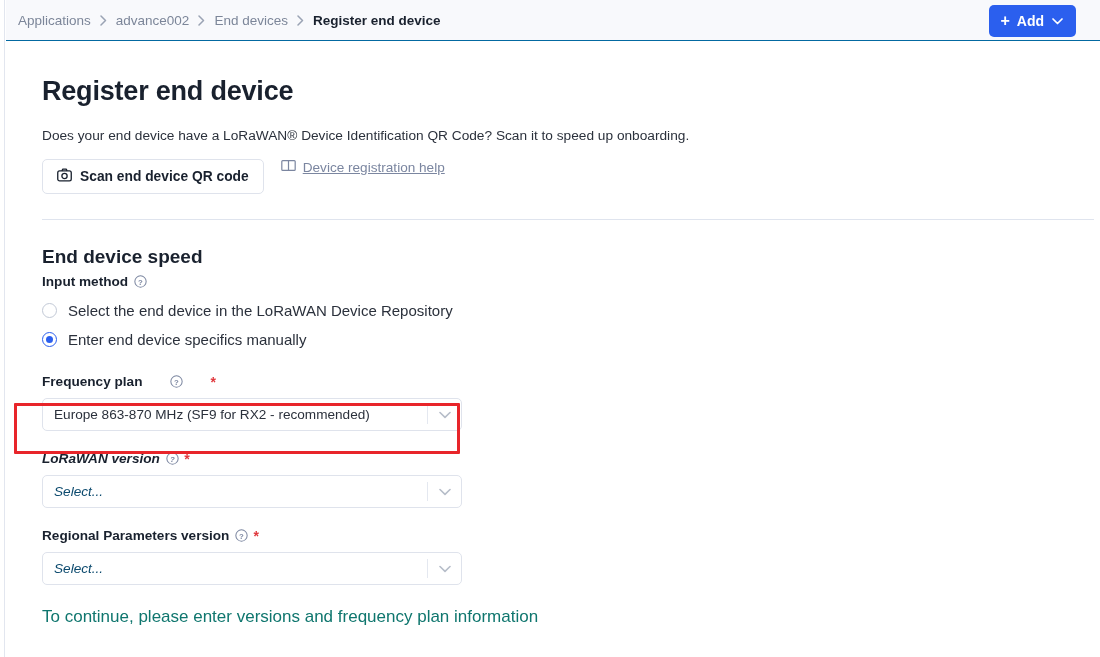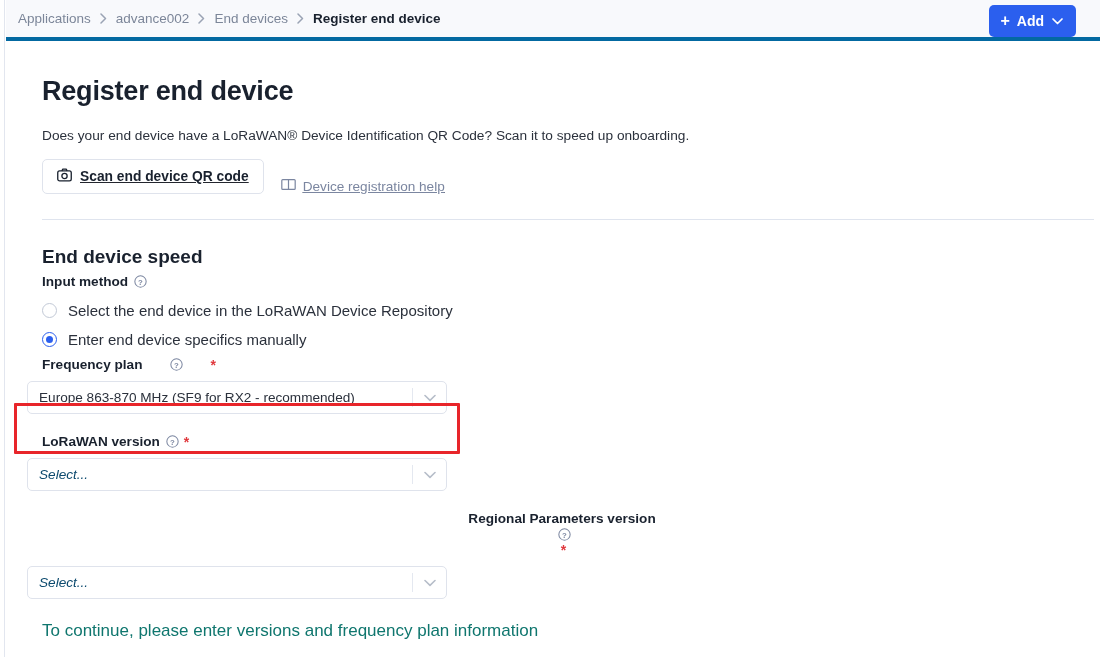--- a/index.html
+++ b/index.html
@@ -22,21 +22,21 @@
     width: 5px; height: 657px;
     background: #ffffff;
     border-right: 1px solid #e2e6ef;
   }
 
   
   .topbar {
     position: absolute; left: 6px; top: 0;
     width: 1094px; height: 41px;
     background: #f8f9fc;
-    border-bottom: 4px solid #0369a1;
+    border-bottom: 1px solid #0369a1;
     display: flex; align-items: center;
   }
   .breadcrumb {
     display: flex; align-items: center;
     margin-left: 12px;
     font-size: 13.5px;
     white-space: nowrap;
   }
   .crumb {
     color: #7c8699;
@@ -81,24 +81,23 @@
     letter-spacing: -0.2px;
     color: #19212e;
   }
   .intro {
     margin: 21px 0 16px 18px;
     font-size: 13.7px;
     color: #2b313c;
   }
 
   .qr-row {
-    display: flex; align-items: flex-end;
+    display: flex; align-items: flex-start;
     margin: 14px 0 0 18px;
     gap: 17px;
-    text-decoration: underline;
   }
   .qr-btn {
     display: inline-flex; align-items: center;
     gap: 8px;
     height: 35px;
     padding: 0 14px;
     background: #ffffff;
     border: 1px solid #dfe3ec;
     border-radius: 5px;
     font-family: "Liberation Sans", sans-serif;
@@ -168,21 +167,21 @@
     background: #2b5fee;
   }
   .radio-label {
     font-size: 15px;
     color: #2b313c;
   }
 
   
   .select {
     position: relative;
-    margin-left: 3px;
+    margin-left: 18px;
     width: 420px; height: 33px;
     background: #ffffff;
     border: 1px solid #dfe3ec;
     border-radius: 5px;
     display: flex; align-items: center;
     cursor: pointer;
   }
   .select .value {
     padding-left: 11px;
     font-size: 13.6px;
@@ -303,61 +302,61 @@
     <div class="radio-row" style="margin-top:13px;">
       <span class="radio"></span>
       <span class="radio-label">Select the end device in the LoRaWAN Device Repository</span>
     </div>
 
     <div class="radio-row" style="margin-top:12px;">
       <span class="radio checked"></span>
       <span class="radio-label">Enter end device specifics manually</span>
     </div>
 
-    <div class="field-label" style="margin-top:9px;gap:24px;">
+    <div class="field-label" style="margin-top:26px;gap:24px;">
       <span>Frequency plan</span>
       <span class="qmark">
         <svg width="13" height="13" viewBox="0 0 14 14">
           <circle cx="7" cy="7" r="6.1" fill="none" stroke="#7b86a0" stroke-width="1.1"></circle>
           <text x="7" y="10.3" text-anchor="middle" font-family="Liberation Sans, sans-serif" font-size="8.4" fill="#7b86a0">?</text>
         </svg>
       </span>
       <span class="req">*</span>
     </div>
     <div class="select" style="margin-top:9px;">
       <span class="value">Europe 863-870 MHz (SF9 for RX2 - recommended)</span>
       <span class="sep"></span>
       <span class="arrow">
         <svg width="12" height="8" viewBox="0 0 12 8">
             <polyline points="1,1.5 6,6.3 11,1.5" fill="none" stroke="#b6bdc9" stroke-width="1.6" stroke-linecap="round" stroke-linejoin="round"></polyline>
           </svg>
       </span>
     </div>
 
-    <div class="field-label" style="margin-top:20px;">
+    <div class="field-label" style="margin-top:20px;font-style:italic;">
       <span>LoRaWAN version</span>
       <span class="qmark">
         <svg width="13" height="13" viewBox="0 0 14 14">
           <circle cx="7" cy="7" r="6.1" fill="none" stroke="#7b86a0" stroke-width="1.1"></circle>
           <text x="7" y="10.3" text-anchor="middle" font-family="Liberation Sans, sans-serif" font-size="8.4" fill="#7b86a0">?</text>
         </svg>
       </span>
       <span class="req">*</span>
     </div>
     <div class="select" style="margin-top:9px;">
       <span class="value placeholder">Select...</span>
       <span class="sep"></span>
       <span class="arrow">
         <svg width="12" height="8" viewBox="0 0 12 8">
             <polyline points="1,1.5 6,6.3 11,1.5" fill="none" stroke="#b6bdc9" stroke-width="1.6" stroke-linecap="round" stroke-linejoin="round"></polyline>
           </svg>
       </span>
     </div>
 
-    <div class="field-label" style="margin-top:20px;flex-direction:column;">
+    <div class="field-label" style="margin-top:20px;">
       <span>Regional Parameters version</span>
       <span class="qmark">
         <svg width="13" height="13" viewBox="0 0 14 14">
           <circle cx="7" cy="7" r="6.1" fill="none" stroke="#7b86a0" stroke-width="1.1"></circle>
           <text x="7" y="10.3" text-anchor="middle" font-family="Liberation Sans, sans-serif" font-size="8.4" fill="#7b86a0">?</text>
         </svg>
       </span>
       <span class="req">*</span>
     </div>
     <div class="select" style="margin-top:9px;">

